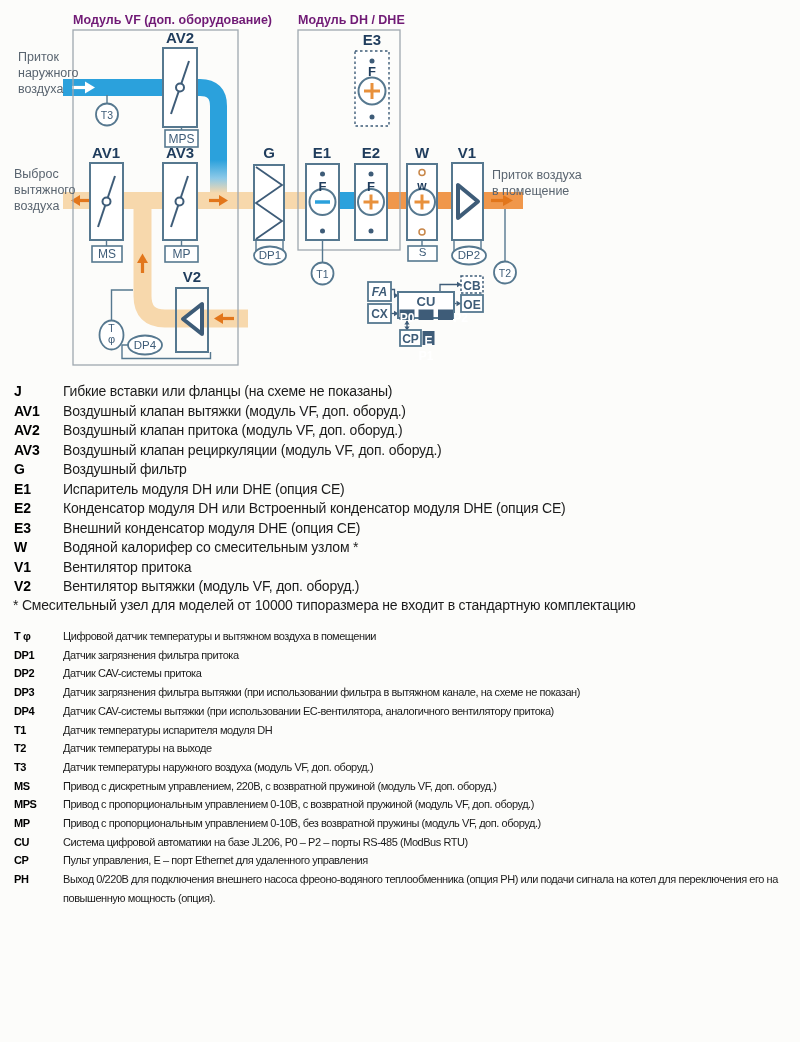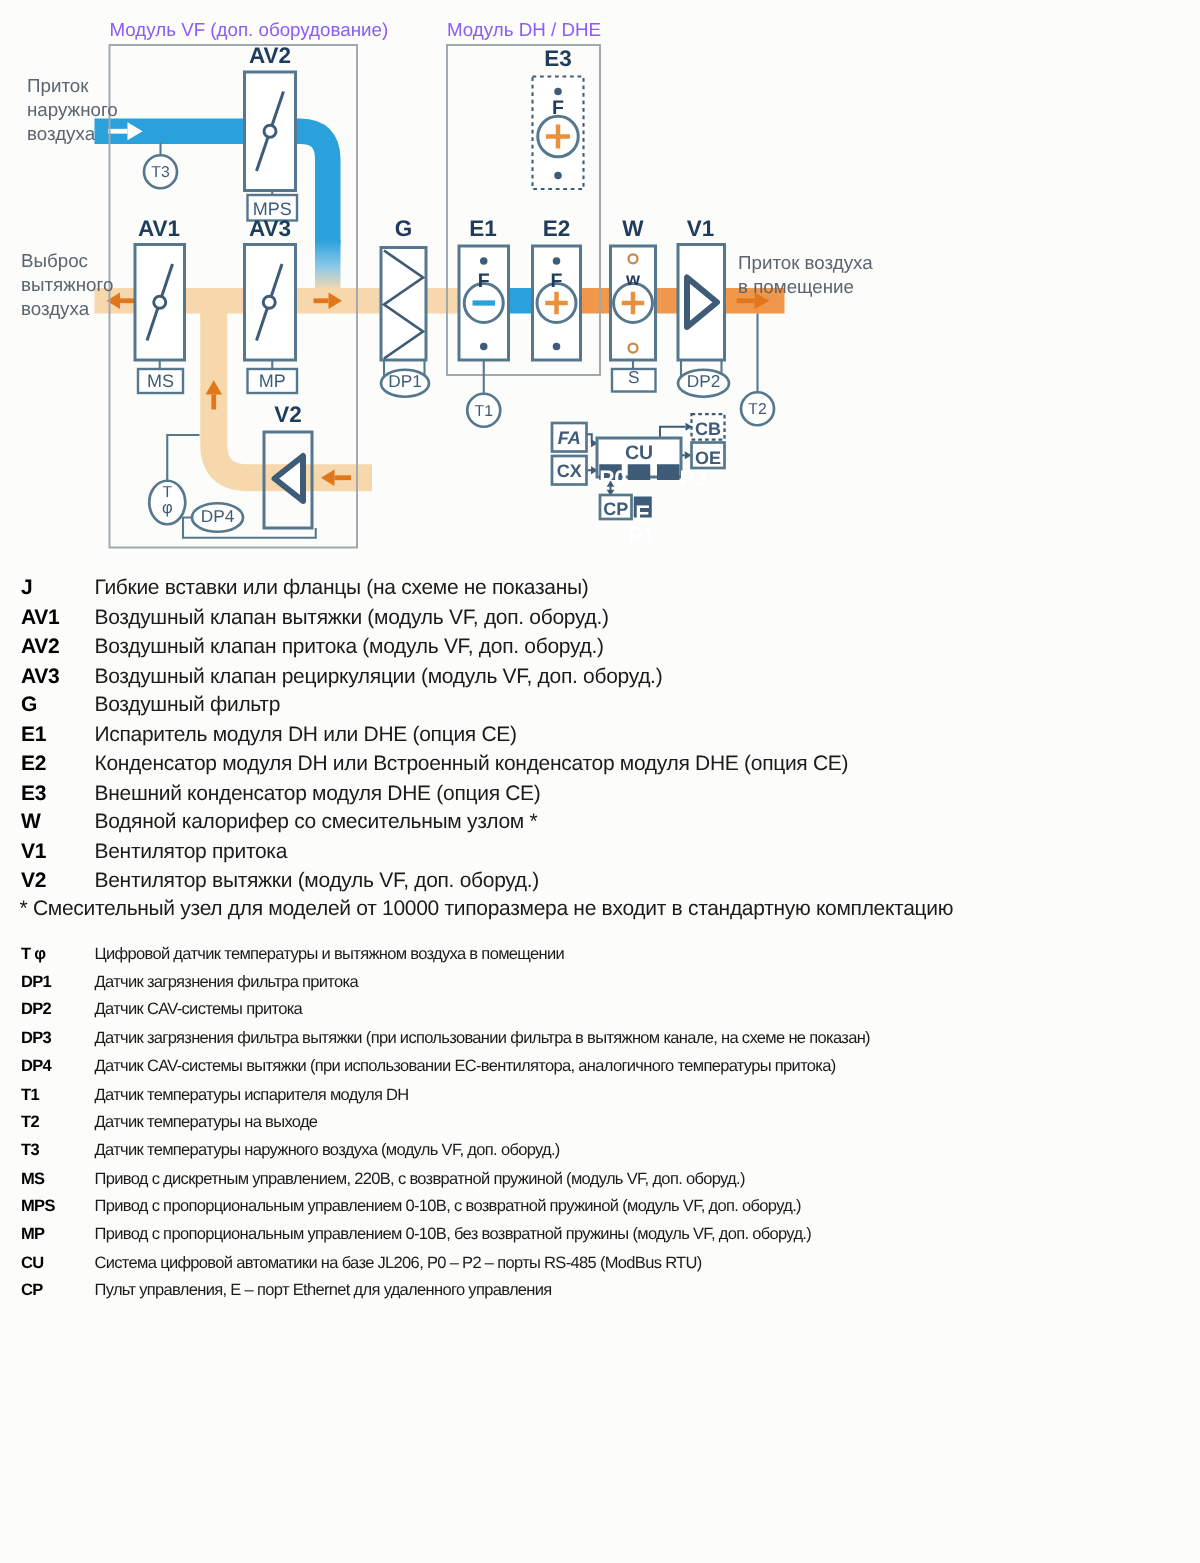--- a/index.html
+++ b/index.html
@@ -1,29 +1,29 @@
 <!DOCTYPE html>
 <html><head>
 <meta charset="utf-8">
 <style>
   html,body{margin:0;padding:0;background:#ffffff;}
   .page{position:relative;width:800px;height:1042px;background:#fcfcfa;
         font-family:"Liberation Sans",sans-serif;overflow:hidden;color:#1b1b1b;}
   svg{position:absolute;left:0;top:0;}
-  .module-title{position:absolute;color:#8b5cf6;font-size:12.5px;text-align:right;white-space:nowrap;}
+  .module-title{position:absolute;color:#701a75;font-size:12.5px;text-align:right;white-space:nowrap;font-weight:bold;}
   .flow-label{position:absolute;color:#5a6570;font-size:12.5px;line-height:16px;white-space:pre-line;}
   .comp-label{position:absolute;color:#1f3c5c;font-weight:bold;font-size:15px;text-align:center;white-space:nowrap;}
   .inner-letter{position:absolute;color:#1f3c5c;font-weight:bold;font-size:13px;text-align:center;}
   .inner-letter.small{font-size:12px;}
   .boxlbl{position:absolute;color:#3e5c78;font-size:12px;text-align:center;white-space:nowrap;}
   .senslbl{position:absolute;color:#3e5c78;font-size:10.5px;text-align:center;white-space:nowrap;}
   .ovallbl{position:absolute;color:#3e5c78;font-size:11.5px;text-align:center;white-space:nowrap;}
   .ctrllbl{position:absolute;color:#3e5c78;font-size:12px;font-weight:bold;text-align:center;white-space:nowrap;}
   .ctrllbl.big{font-size:13px;}
-  .portlbl{position:absolute;color:#ffffff;font-size:15px;font-weight:bold;text-align:center;white-space:nowrap;}
+  .portlbl{position:absolute;color:#ffffff;font-size:12px;font-weight:bold;text-align:center;white-space:nowrap;}
   .legend{position:absolute;left:0;width:786px;}
   .lg1 .lrow{position:relative;line-height:19.5px;height:19.5px;font-size:14px;letter-spacing:-0.2px;}
   .lg2 .lrow{position:relative;line-height:18.7px;font-size:11px;letter-spacing:-0.45px;}
   .lrow .k{position:absolute;left:14px;top:0;font-weight:bold;color:#000;}
   .lrow .d{display:block;margin-left:63px;width:718px;color:#1b1b1b;}
   .footnote{position:absolute;left:13px;font-size:14px;letter-spacing:-0.2px;color:#1b1b1b;white-space:nowrap;}
 </style>
 </head>
 <body>
 
@@ -308,21 +308,21 @@
     <div class="lrow">
         <span class="k">DP2</span>
         <span class="d">Датчик CAV-системы притока</span>
       </div>
     <div class="lrow">
         <span class="k">DP3</span>
         <span class="d">Датчик загрязнения фильтра вытяжки (при использовании фильтра в вытяжном канале, на схеме не показан)</span>
       </div>
     <div class="lrow">
         <span class="k">DP4</span>
-        <span class="d">Датчик CAV-системы вытяжки (при использовании EC-вентилятора, аналогичного температуры притока)</span>
+        <span class="d">Датчик CAV-системы вытяжки (при использовании EC-вентилятора, аналогичного вентилятору притока)</span>
       </div>
     <div class="lrow">
         <span class="k">T1</span>
         <span class="d">Датчик температуры испарителя модуля DH</span>
       </div>
     <div class="lrow">
         <span class="k">T2</span>
         <span class="d">Датчик температуры на выходе</span>
       </div>
     <div class="lrow">
@@ -342,15 +342,19 @@
         <span class="d">Привод с пропорциональным управлением 0-10В, без возвратной пружины (модуль VF, доп. оборуд.)</span>
       </div>
     <div class="lrow">
         <span class="k">CU</span>
         <span class="d">Система цифровой автоматики на базе JL206, P0 – P2 – порты RS-485 (ModBus RTU)</span>
       </div>
     <div class="lrow">
         <span class="k">CP</span>
         <span class="d">Пульт управления, E – порт Ethernet для удаленного управления</span>
       </div>
+    <div class="lrow">
+        <span class="k">PH</span>
+        <span class="d">Выход 0/220В для подключения внешнего насоса фреоно-водяного теплообменника (опция PH) или подачи сигнала на котел для переключения его на повышенную мощность (опция).</span>
+      </div>
   </div>
 
 </div>
 
 </body></html>

